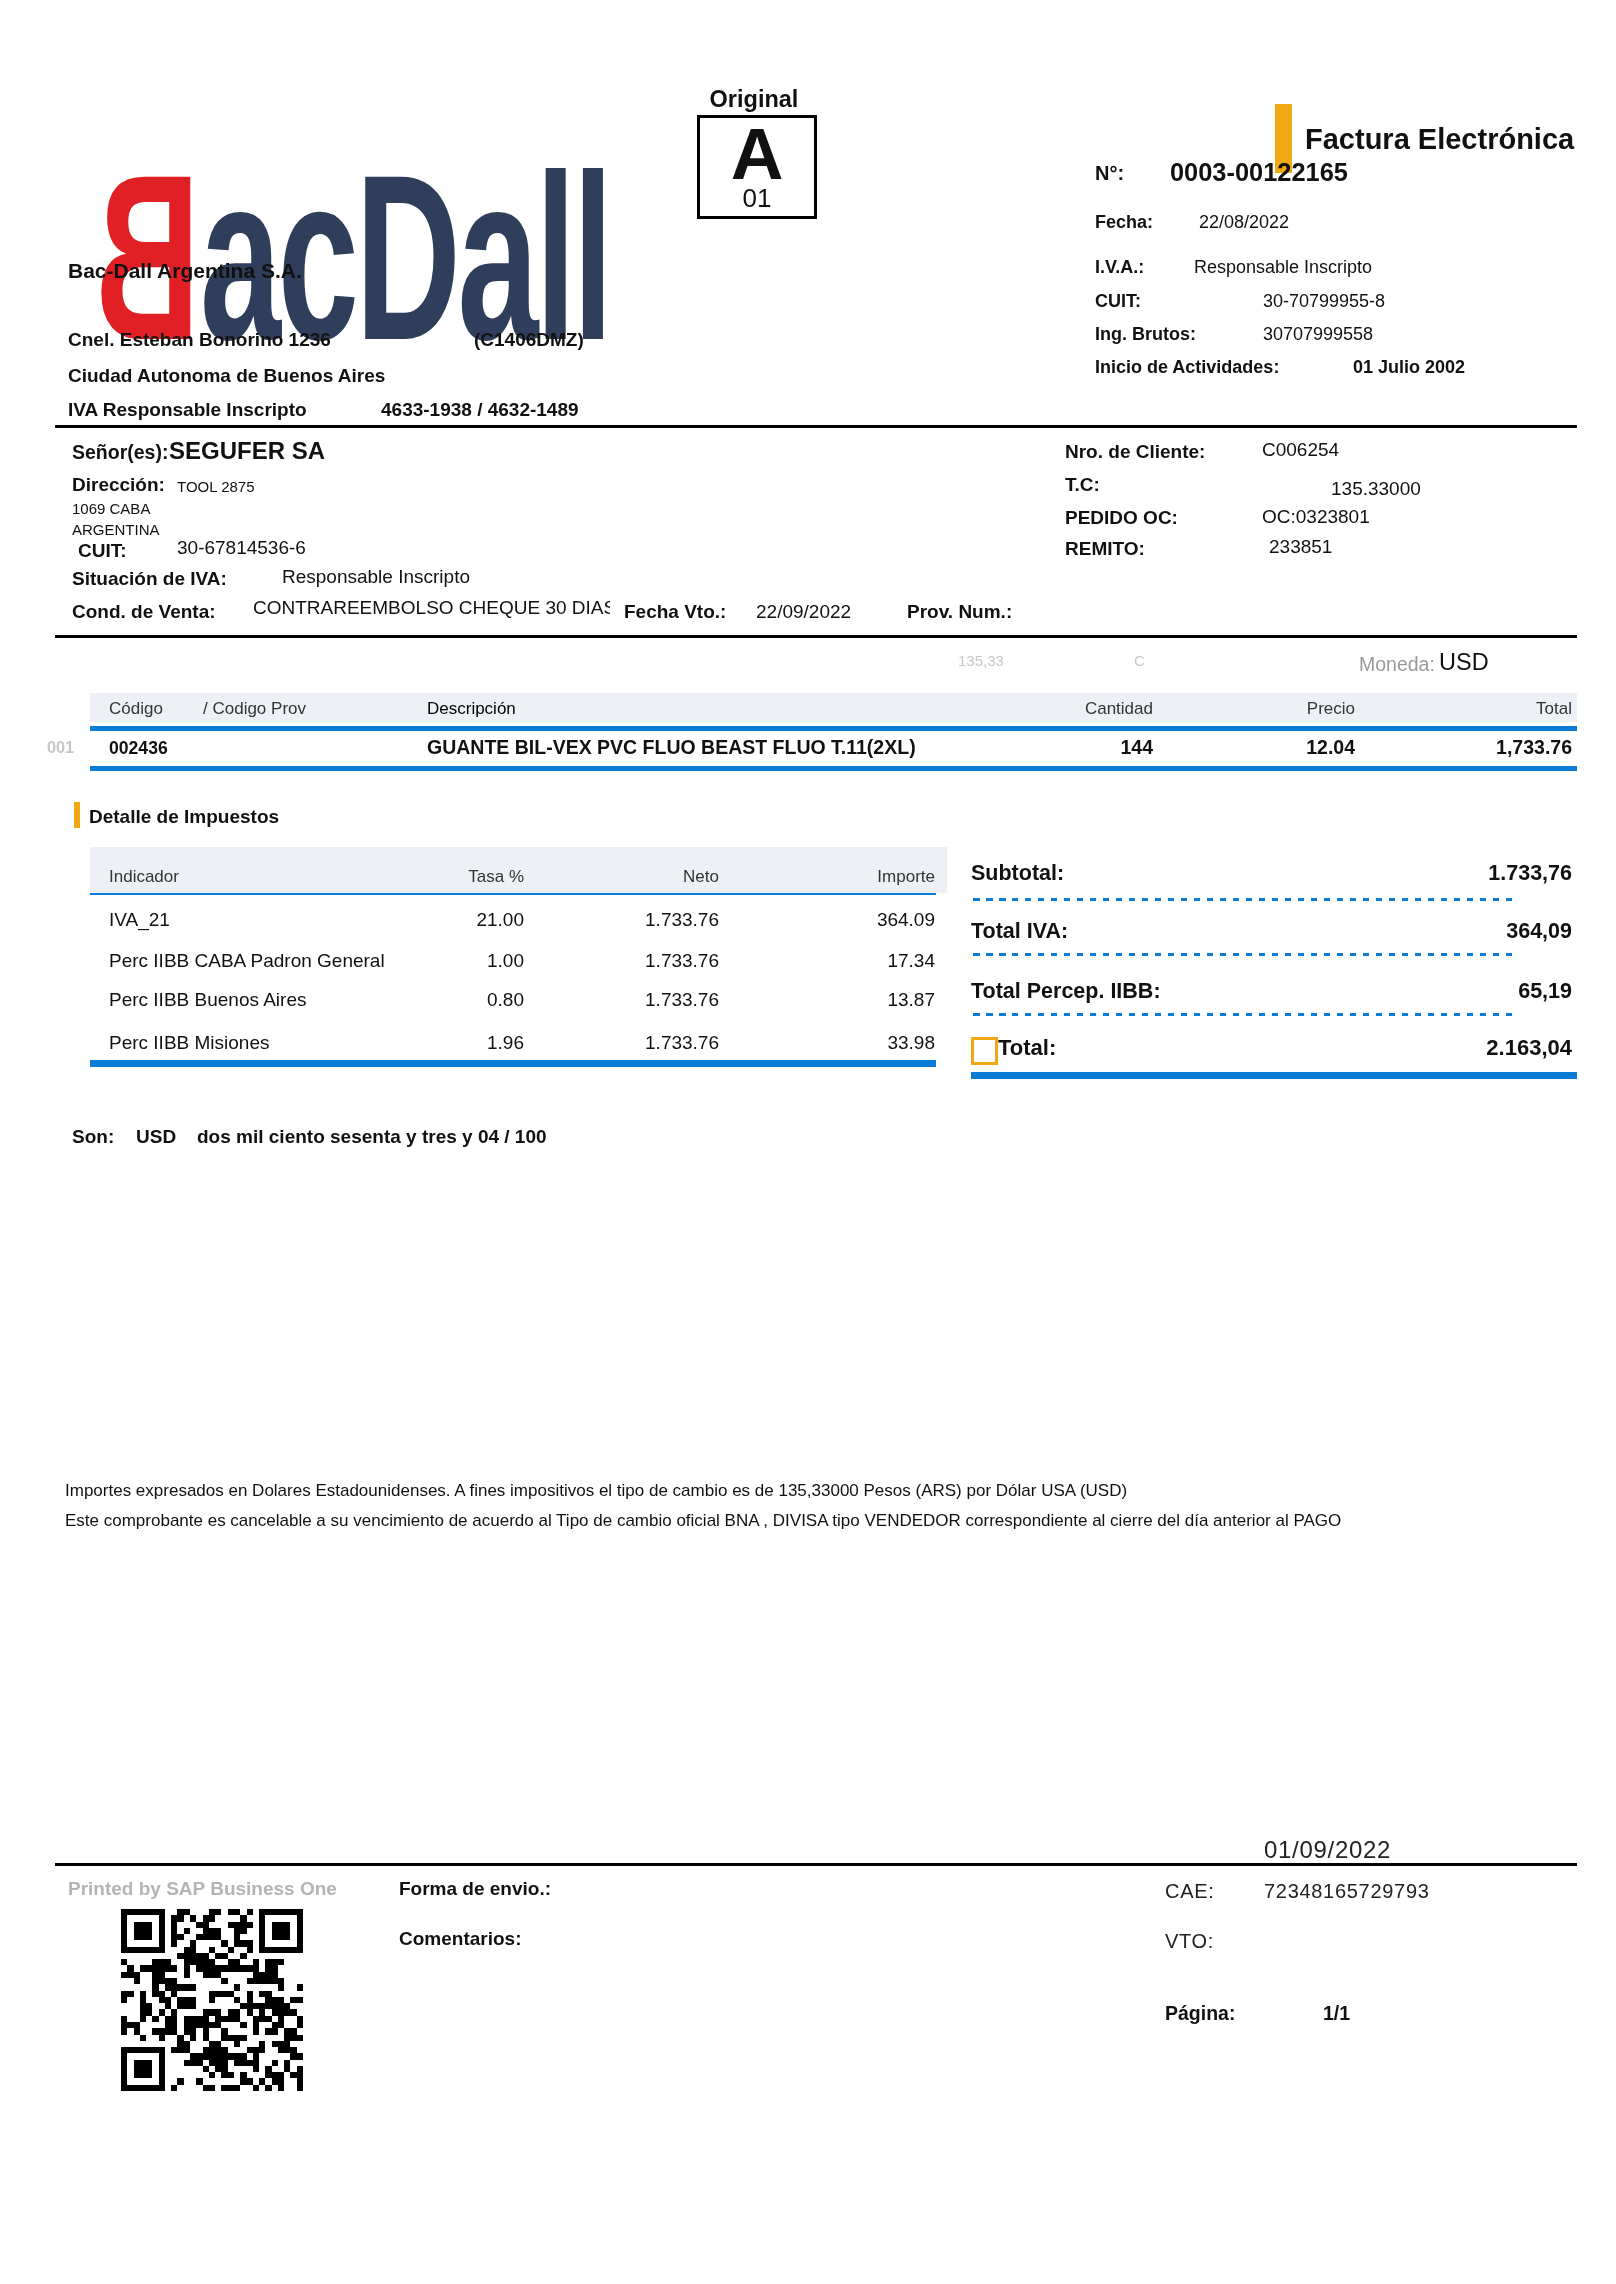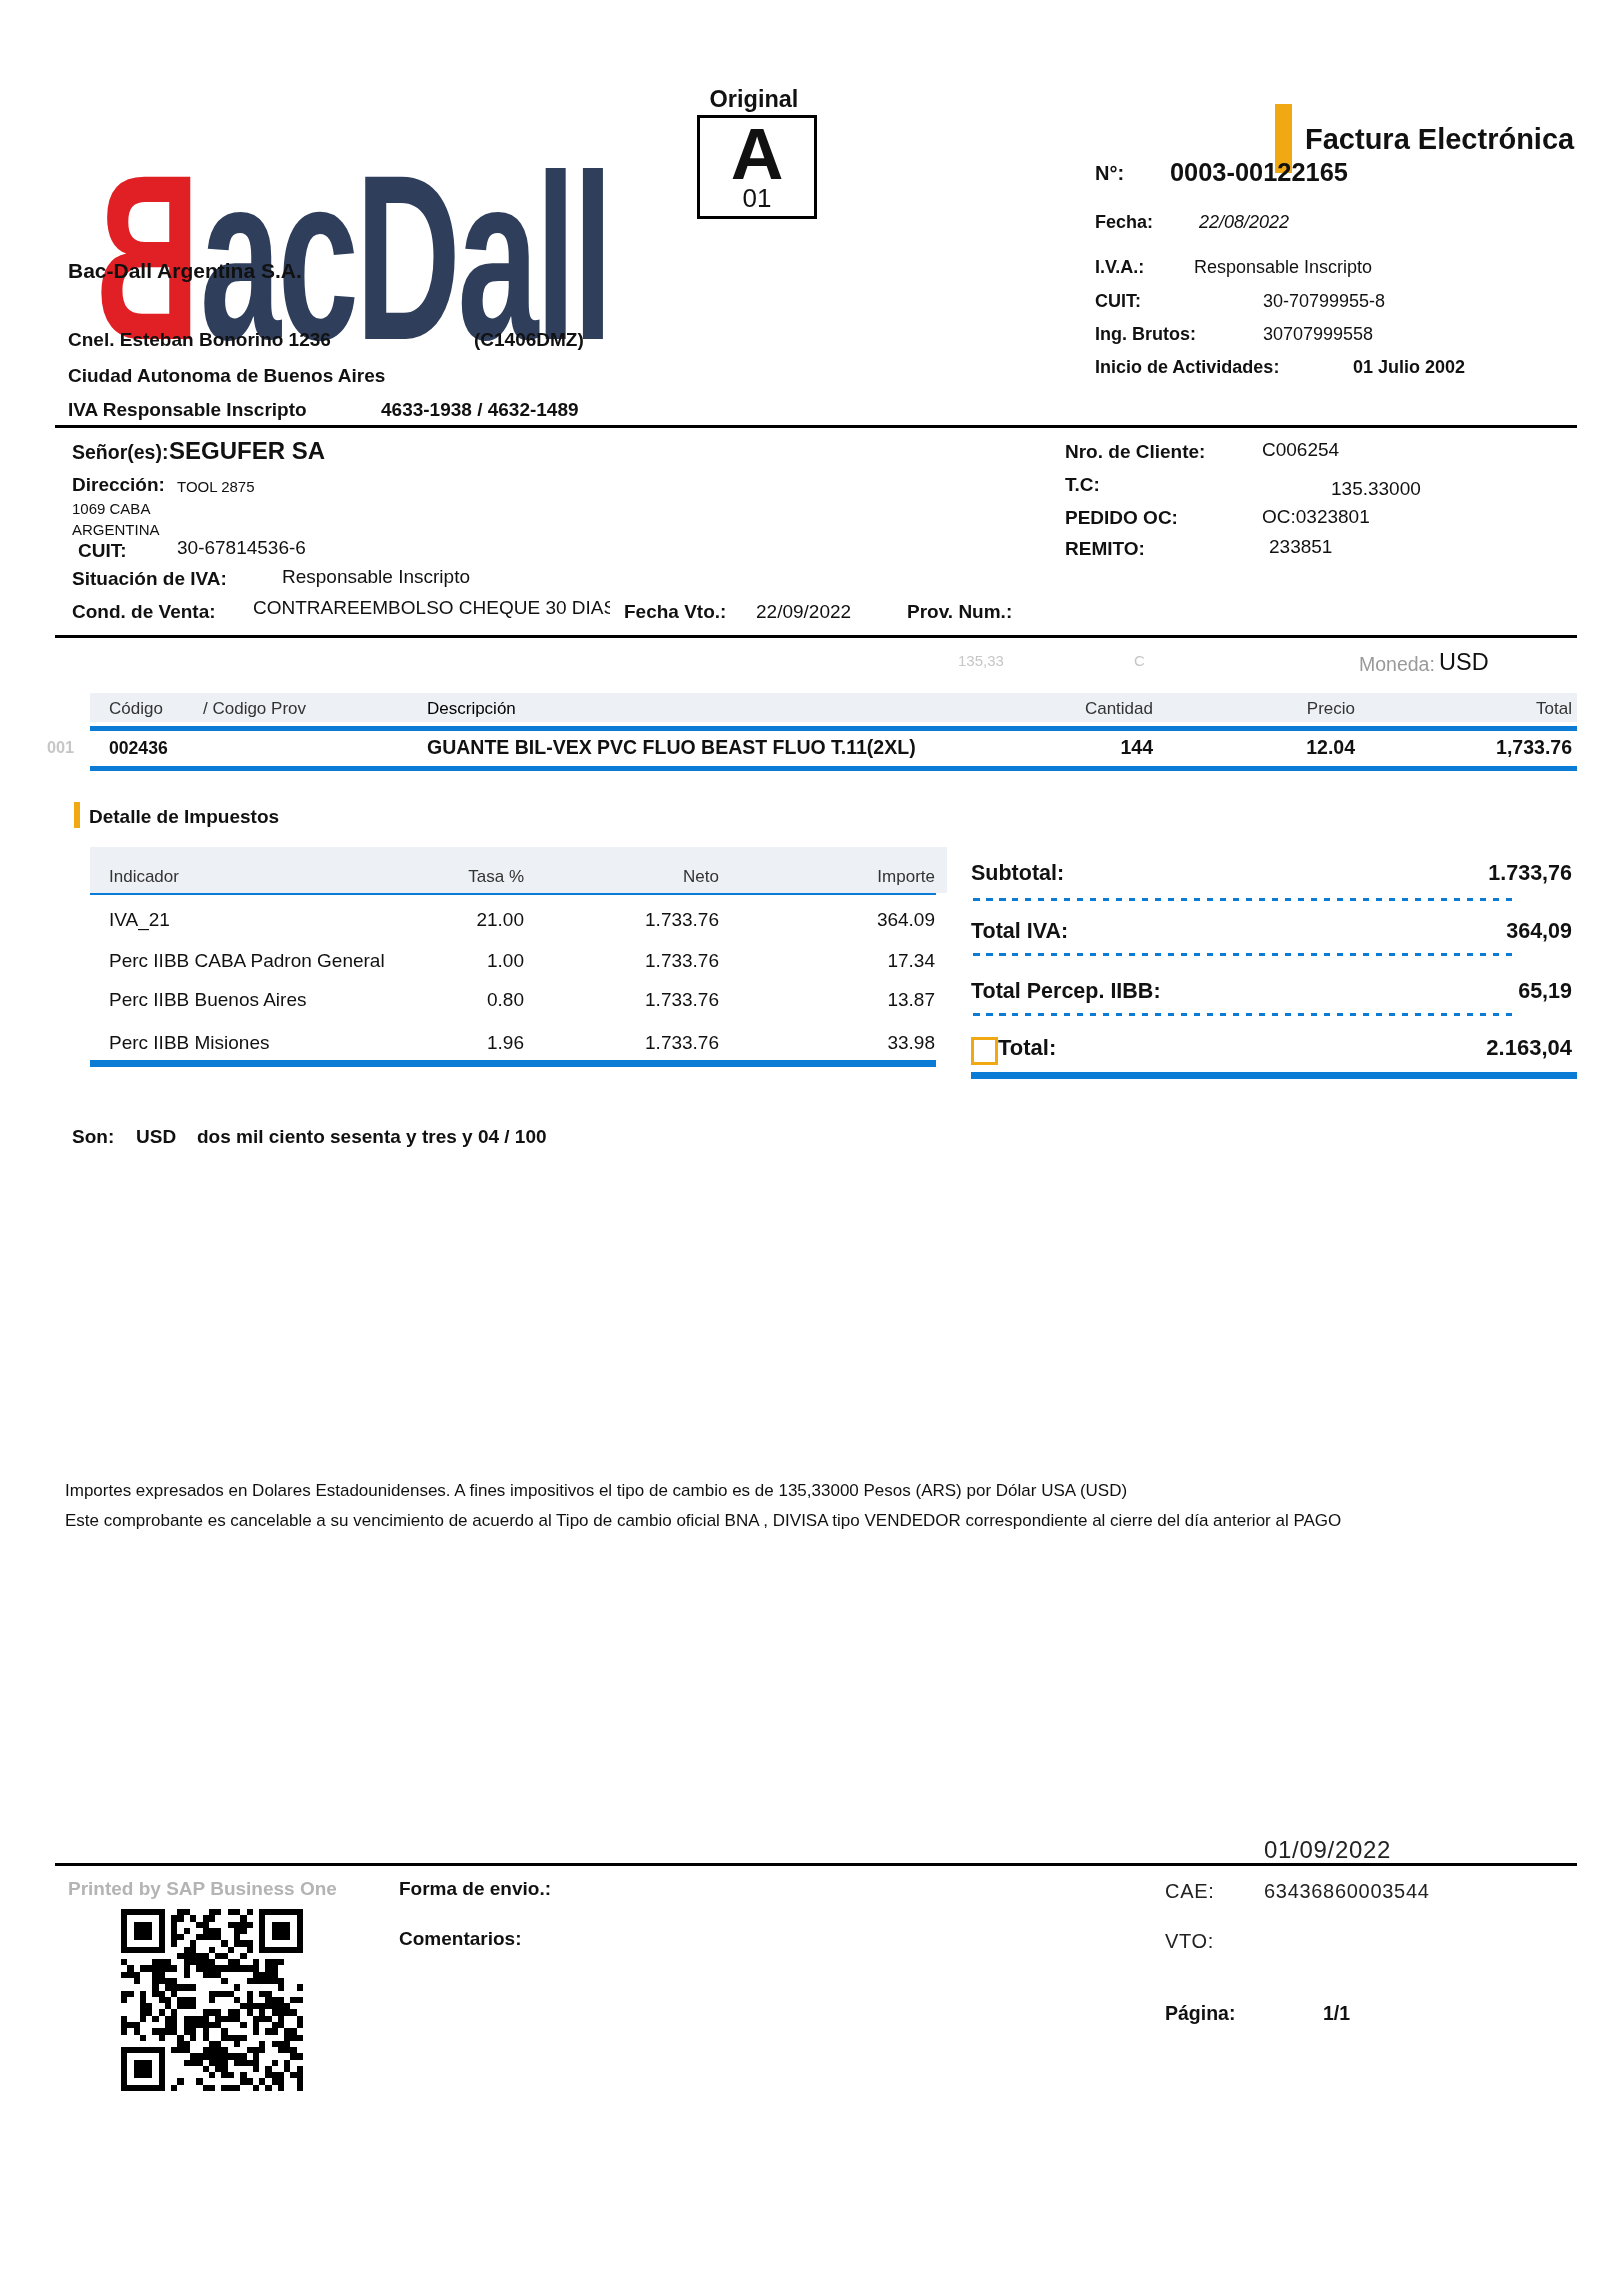--- a/index.html
+++ b/index.html
@@ -38,21 +38,21 @@
     <div style="font-size:26px;line-height:1;margin-top:-3.9px;">01</div>
   </div>
 
   <div class="goldbar" style="left:1275px;top:104px;width:17px;height:69px;"></div>
   <div class="a b" style="left:1305px;top:123px;font-size:29px;">Factura Electrónica</div>
 
   <div class="a b" style="left:1095px;top:162px;font-size:20px;">N°:</div>
   <div class="a b" style="left:1170px;top:158px;font-size:25.4px;">0003-00122165</div>
 
   <div class="a b" style="left:1095px;top:212px;font-size:18px;">Fecha:</div>
-  <div class="a" style="left:1199px;top:212px;font-size:18px;font-style:italic;">22/08/2022</div>
+  <div class="a" style="left:1199px;top:212px;font-size:18px;">22/08/2022</div>
 
   <div class="a b" style="left:1095px;top:257px;font-size:18px;">I.V.A.:</div>
   <div class="a" style="left:1194px;top:257px;font-size:18px;">Responsable Inscripto</div>
 
   <div class="a b" style="left:1095px;top:291px;font-size:18px;">CUIT:</div>
   <div class="a" style="left:1263px;top:291px;font-size:18px;">30-70799955-8</div>
 
   <div class="a b" style="left:1095px;top:324px;font-size:18px;">Ing. Brutos:</div>
   <div class="a" style="left:1263px;top:324px;font-size:18px;">30707999558</div>
 
@@ -519,21 +519,21 @@
         <rect x="24" y="2" width="3" height="3" fill="#000"></rect>
         <rect x="0" y="22" width="7" height="7" fill="#000"></rect>
         <rect x="1" y="23" width="5" height="5" fill="#fff"></rect>
         <rect x="2" y="24" width="3" height="3" fill="#000"></rect>
       </svg></div>
 
   <div class="a b" style="left:399px;top:1878px;font-size:19px;">Forma de envio.:</div>
   <div class="a b" style="left:399px;top:1928px;font-size:19px;">Comentarios:</div>
 
   <div class="a" style="left:1165px;top:1880px;font-size:20px;letter-spacing:0.7px;color:#222;">CAE:</div>
-  <div class="a" style="left:1264px;top:1880px;font-size:20px;letter-spacing:0.7px;color:#222;">63436860003544</div>
+  <div class="a" style="left:1264px;top:1880px;font-size:20px;letter-spacing:0.7px;color:#222;">72348165729793</div>
 
   <div class="a" style="left:1165px;top:1930px;font-size:20px;letter-spacing:0.7px;color:#222;">VTO:</div>
   <div class="a" style="left:1264px;top:1836px;font-size:24px;letter-spacing:0.7px;color:#222;">01/09/2022</div>
 
   <div class="a b" style="left:1165px;top:2002px;font-size:19.5px;">Página:</div>
   <div class="a b" style="left:1323px;top:2002px;font-size:19.5px;">1/1</div>
 
 </div>
 
 

